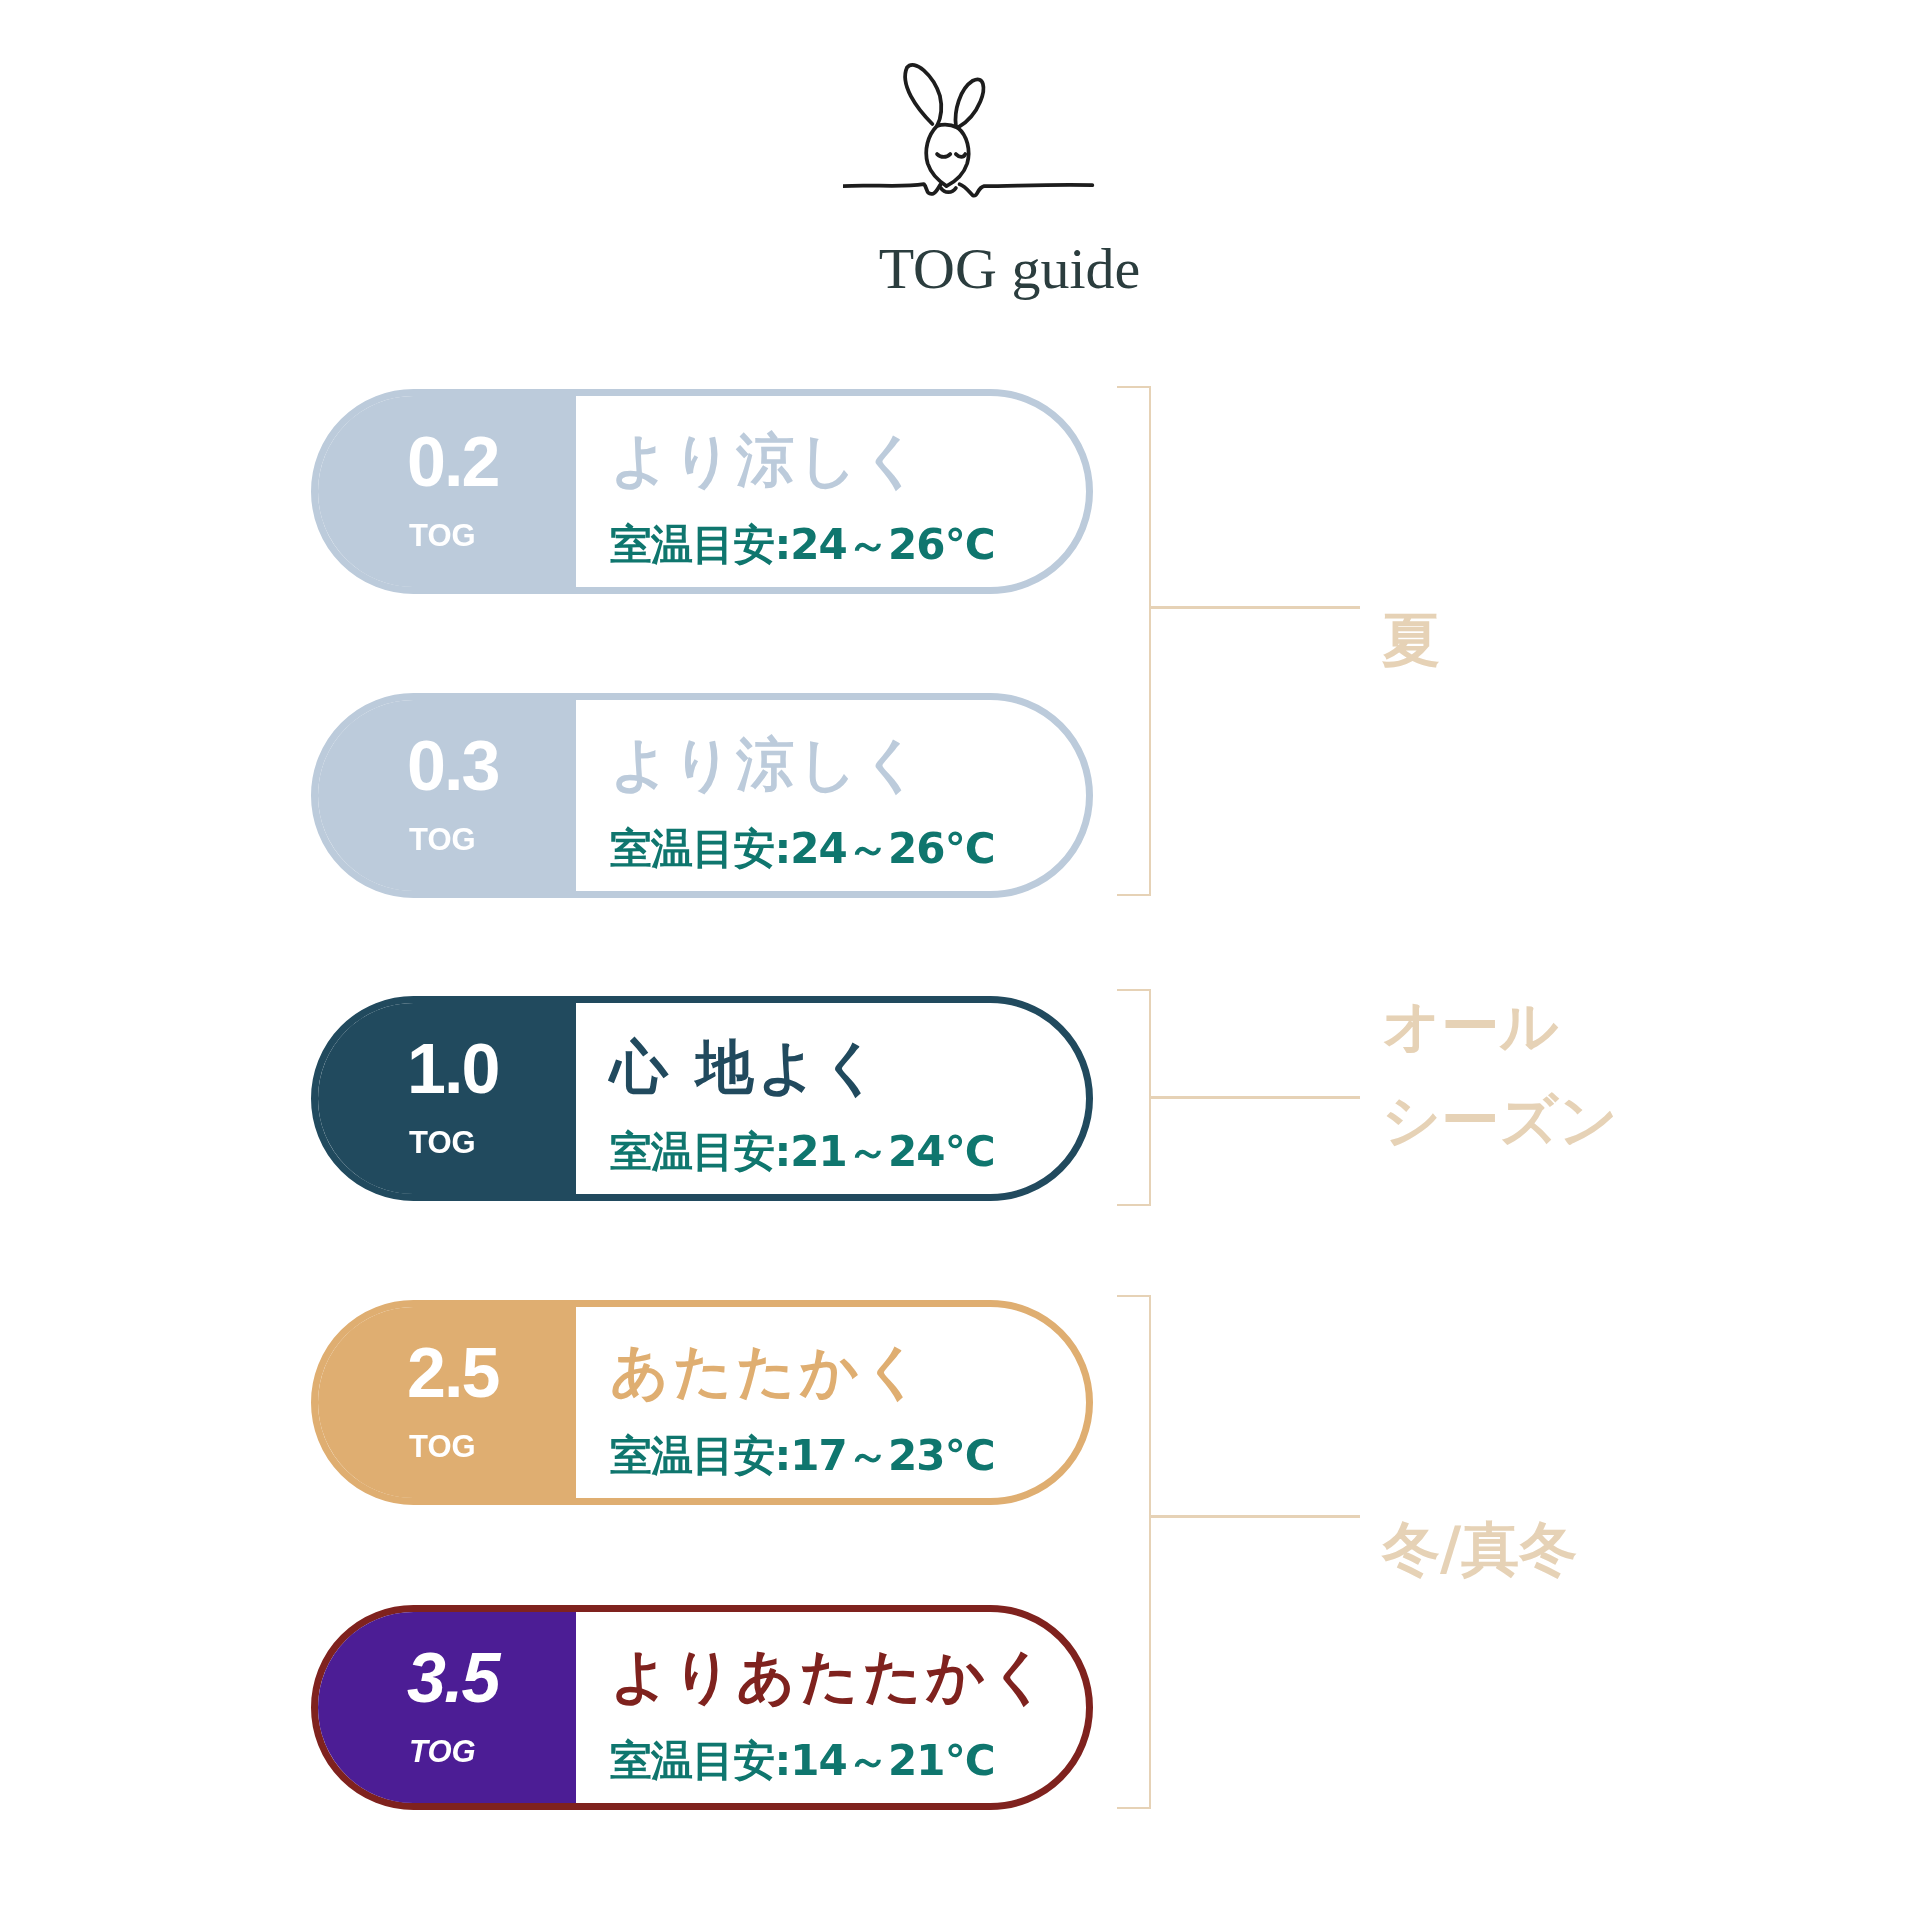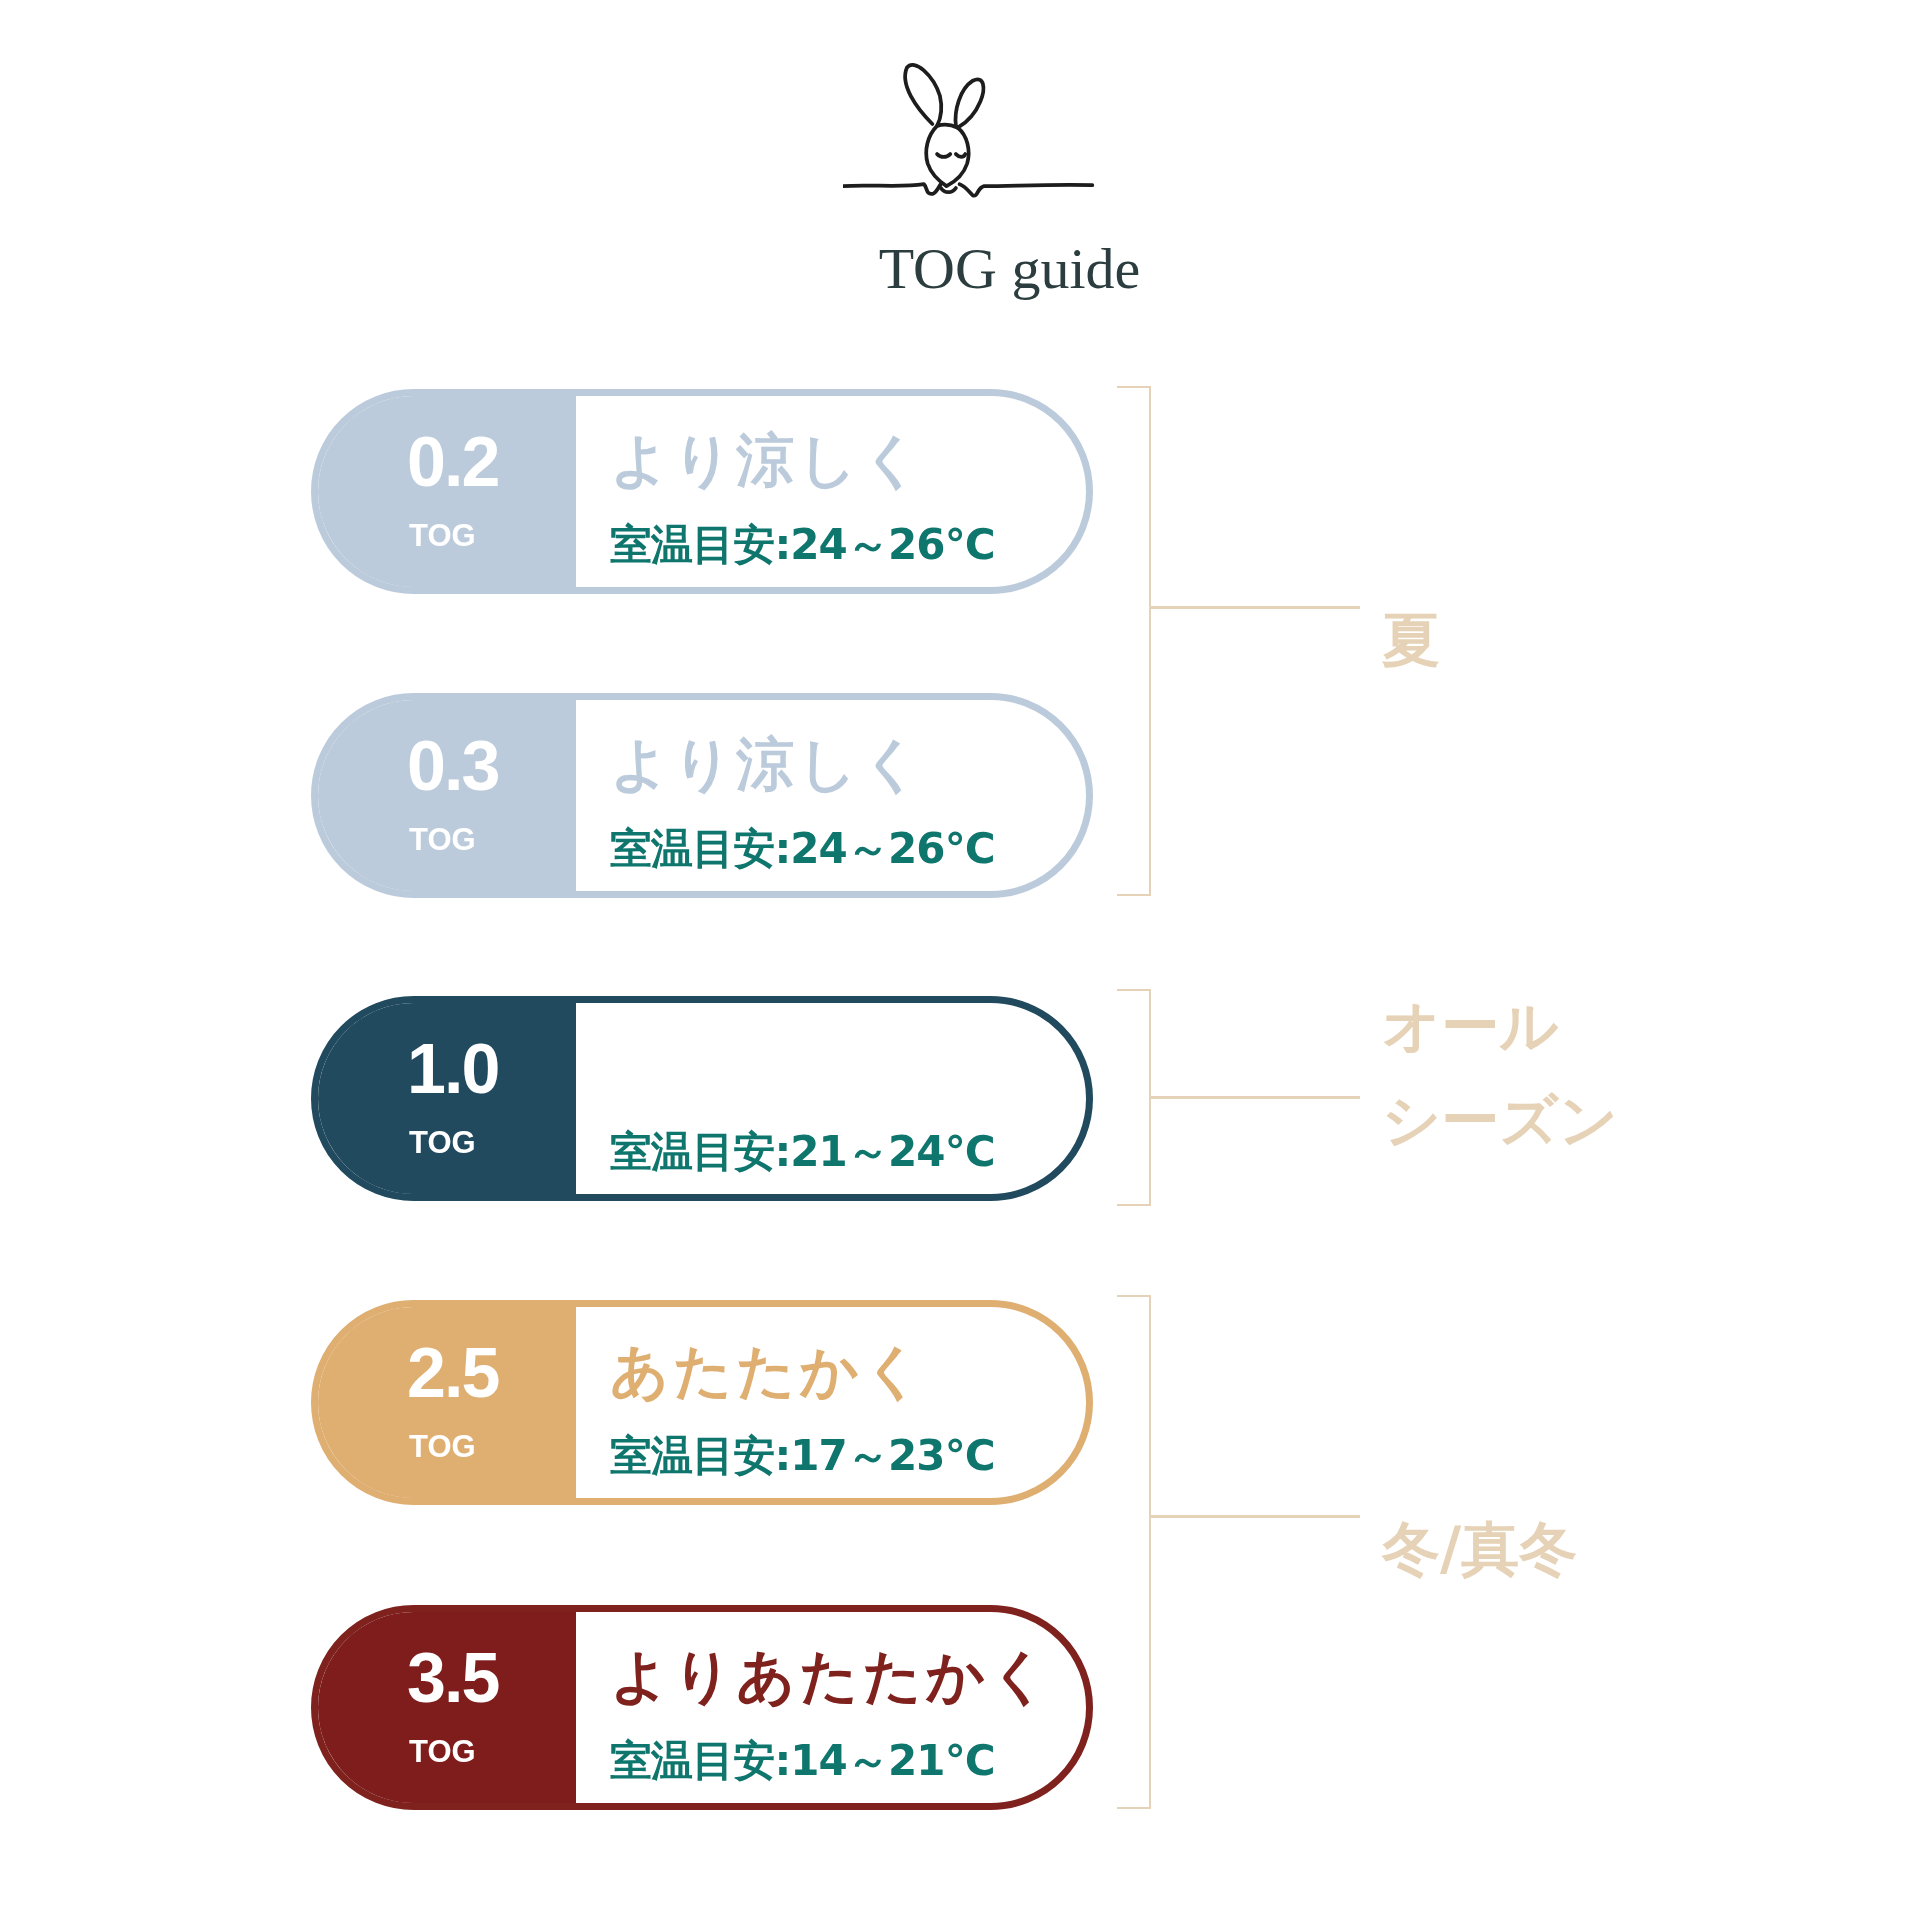--- a/index.html
+++ b/index.html
@@ -156,34 +156,35 @@
   </div>
   <span class="label" style="color:#bccbdb;">より涼しく</span>
   <span class="temp">室温目安:24～26℃</span>
 </div>
 
 <div class="card" style="top:996px; border-color:#214a5e;">
   <div class="badge" style="background:#214a5e;">
     <span class="value">1.0</span>
     <span class="unit">TOG</span>
   </div>
+  <span class="label" style="color:#214a5e;">心 地よく</span>
   <span class="temp">室温目安:21～24℃</span>
 </div>
 
 <div class="card" style="top:1300px; border-color:#dfae71;">
   <div class="badge" style="background:#dfae71;">
     <span class="value">2.5</span>
     <span class="unit">TOG</span>
   </div>
   <span class="label" style="color:#dfae71;">あたたかく</span>
   <span class="temp">室温目安:17～23℃</span>
 </div>
 
 <div class="card" style="top:1605px; border-color:#7f221e;">
-  <div class="badge" style="background:#7f1d1d;">
+  <div class="badge" style="background:#4c1d95;font-style:italic;">
     <span class="value">3.5</span>
     <span class="unit">TOG</span>
   </div>
   <span class="label" style="color:#7f221e;">よりあたたかく</span>
   <span class="temp">室温目安:14～21℃</span>
 </div>
 
 <div class="bracket" style="top:386px; height:510px;"></div>
 <div class="connector" style="top:606px;"></div>
 <div class="season" style="top:593px;">夏</div>

